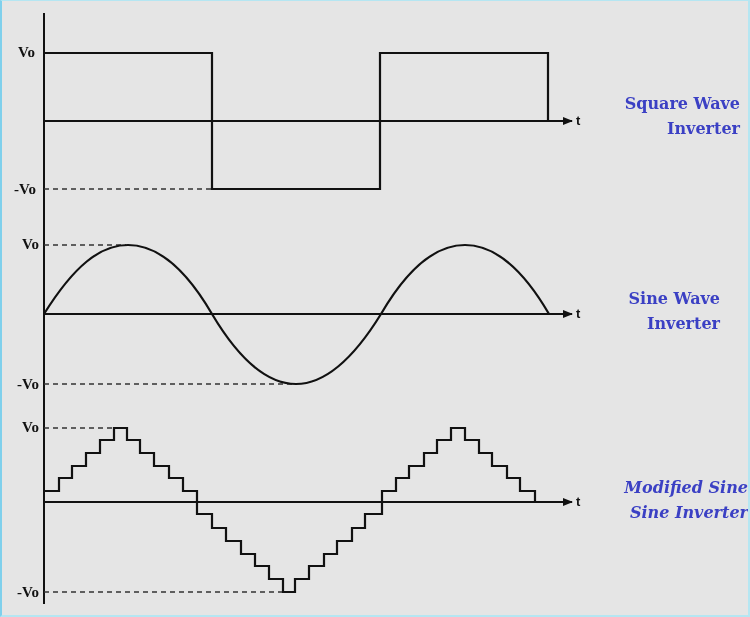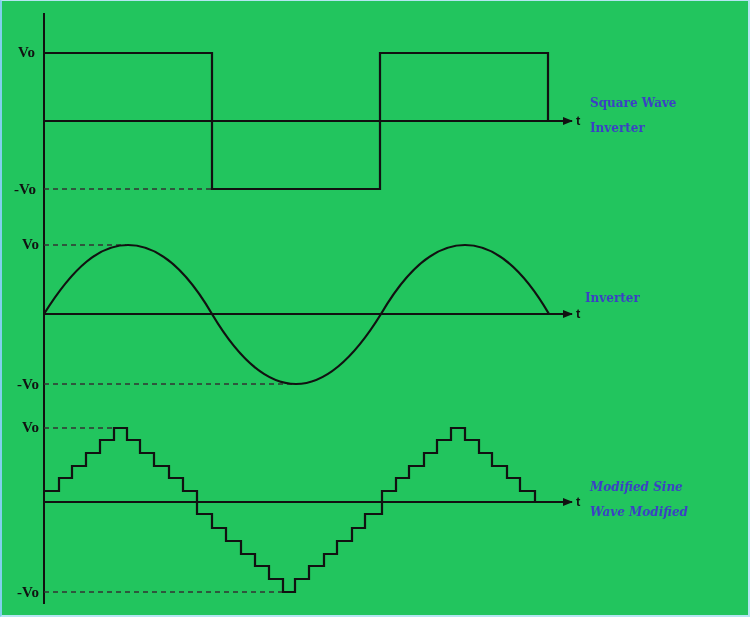--- a/index.html
+++ b/index.html
@@ -4,21 +4,21 @@
 <style>
   html, body { margin: 0; padding: 0; background: #ffffff; }
   #canvas {
     position: relative;
     width: 750px; height: 617px;
     box-sizing: border-box;
     border-left: 2px solid #7fd0ec;
     border-right: 2px solid #b5e6f2;
     border-bottom: 2px solid #b5e6f2;
     border-top: 1px solid #b5e6f2;
-    background: #22c55e;
+    background: #e5e5e5;
     overflow: hidden;
   }
   svg { position: absolute; left: 0; top: 0; }
   .ylabel {
     position: absolute;
     font-family: "Liberation Serif", serif;
     font-weight: bold;
     font-size: 15px;
     color: #111;
     line-height: 1;
@@ -28,23 +28,23 @@
     font-family: "Liberation Sans", sans-serif;
     font-weight: bold;
     font-size: 13px;
     color: #111;
     line-height: 1;
   }
   .caption {
     position: absolute;
     font-family: "DejaVu Serif", serif;
     font-weight: bold;
-    font-size: 12px;
+    font-size: 16px;
     line-height: 25px;
-    text-align: left;
+    text-align: right;
   }
 </style>
 </head>
 <body>
 
 <div id="canvas">
 
   <svg width="750" height="617" viewBox="0 0 750 617">
     <defs>
       <marker id="arrow" markerWidth="10" markerHeight="8" refX="9" refY="4" orient="auto" markerUnits="userSpaceOnUse">
@@ -97,20 +97,21 @@
 
   <span class="tlabel" style="left:574px; top:113px;">t</span>
   <span class="tlabel" style="left:574px; top:306px;">t</span>
   <span class="tlabel" style="left:574px; top:494px;">t</span>
 
   <div class="caption" style="left:588px; top:90px; width:150px; color:#3b40c4;">
     <div>Square Wave</div>
     <div>Inverter</div>
   </div>
   <div class="caption" style="left:583px; top:285px; width:135px; color:#3b40c4;">
+    <div>Sine Wave</div>
     <div>Inverter</div>
   </div>
   <div class="caption" style="left:588px; top:474px; width:158px; color:#3b40c4;font-style:italic;">
     <div>Modified Sine</div>
-    <div>Wave Modified</div>
+    <div>Sine Inverter</div>
   </div>
 
 </div>
 
 </body></html>

